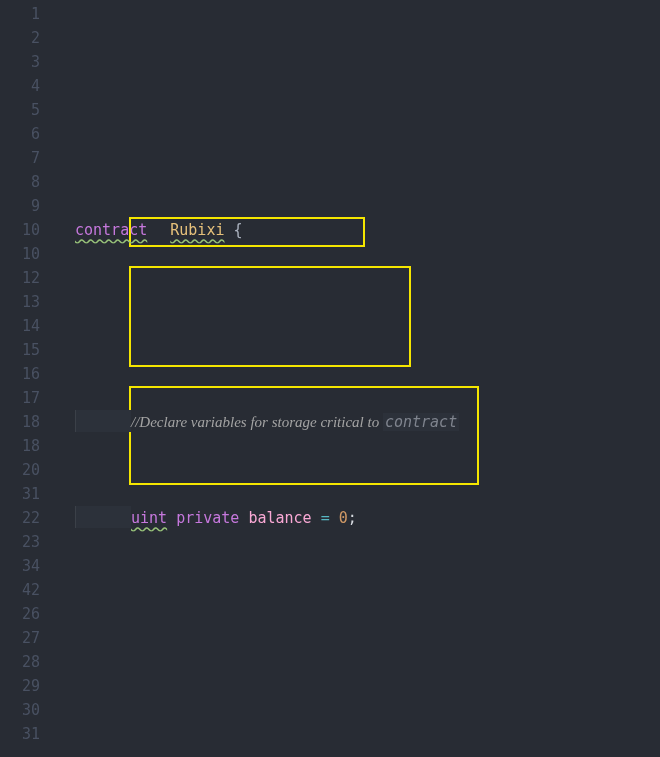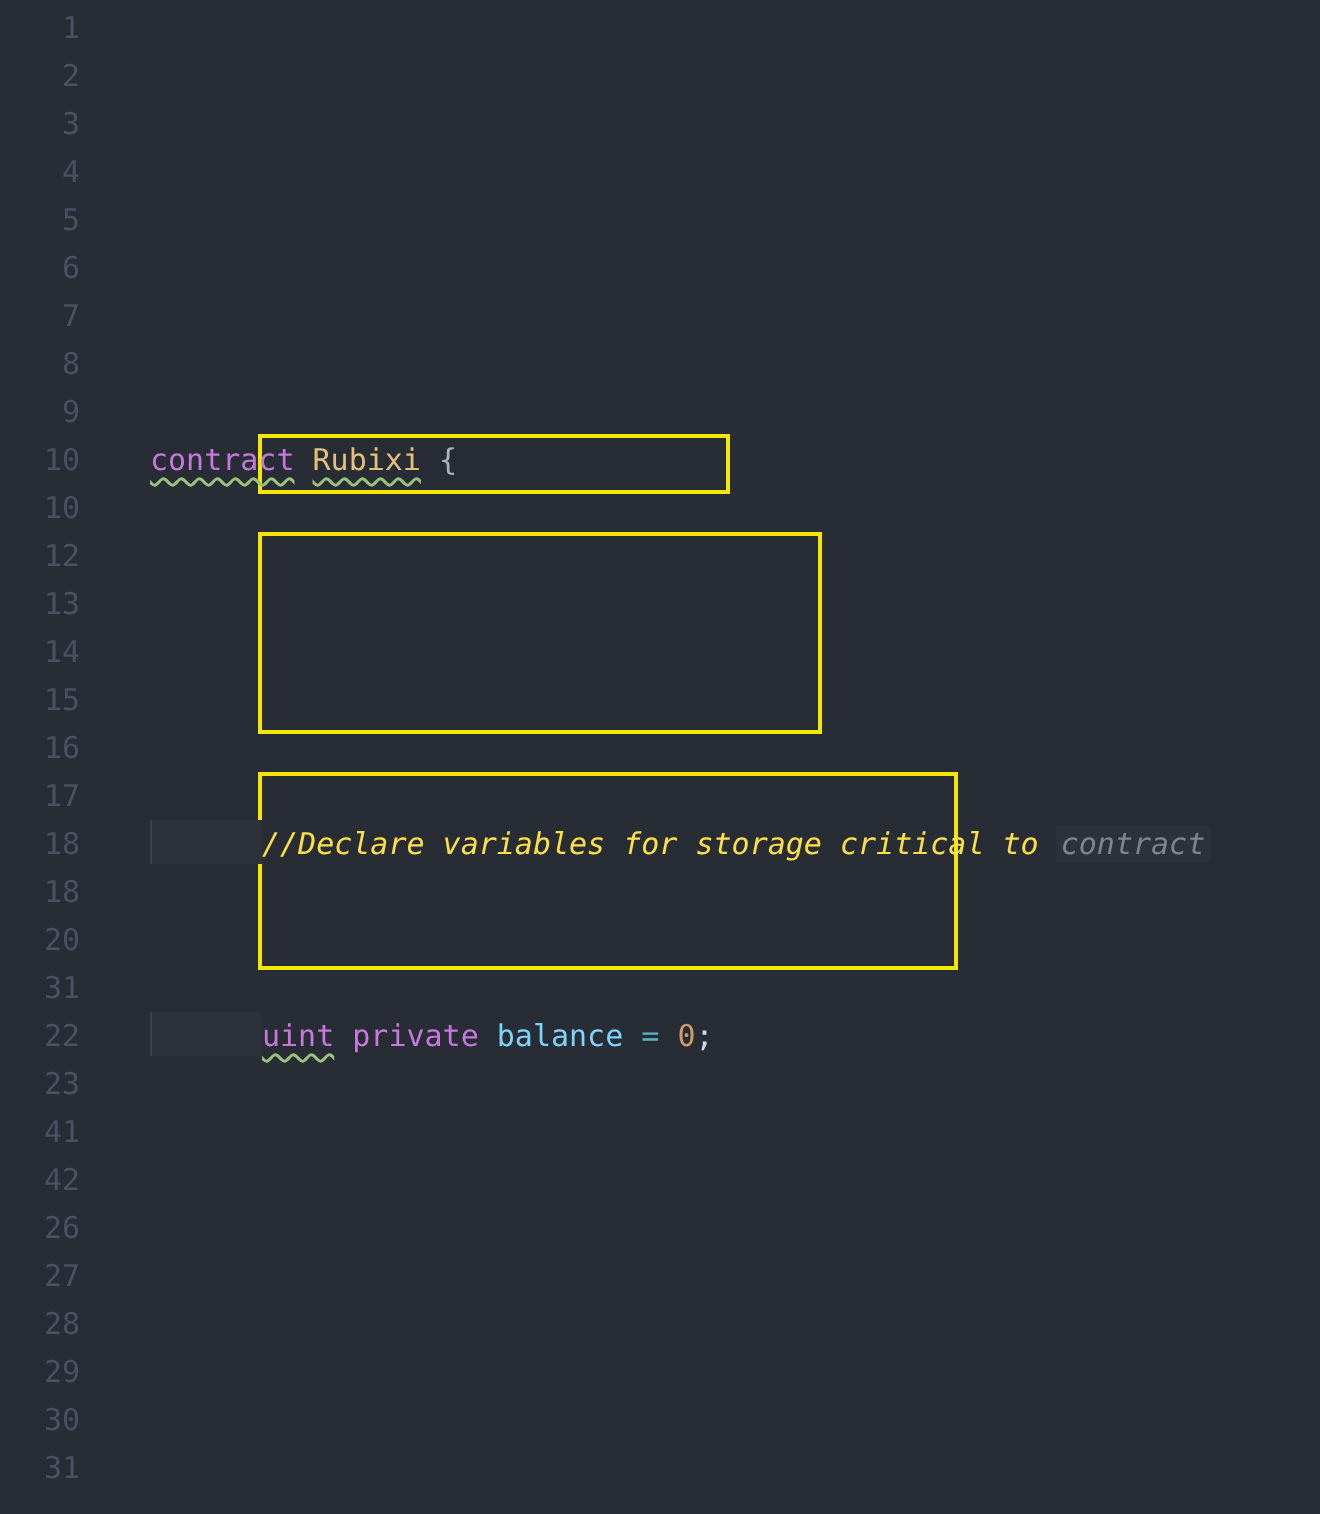--- a/index.html
+++ b/index.html
@@ -35,25 +35,25 @@
     white-space: pre;
     color: #abb2bf;
   }
   .code .row {
     height: 24px;
     padding-left: 30px;
     position: relative;
   }
   
   .kw    { color: #c678dd; }  
-  .name  { color: #e5c07b; }  
-  .var   { color: #7dd3fc; }  
+  .name  { color: #e5c07b; margin-left: 14px; }  
+  .var   { color: #f9a8d4; }  
   .op    { color: #56b6c2; }  
   .num   { color: #d19a66; }  
-  .comm  { color: #fde047; font-style: italic; }
+  .comm  { color: #a3a3a3; font-style: italic; font-family: Liberation Serif, serif; }
   .commhl{ color: #7f848e; font-style: italic; background: #2c313a; padding: 0 2px; }
   .brace { color: #abb2bf; }
   .white { color: #d7dae0; }
   .underline-g { text-decoration: underline wavy #98c379; text-decoration-skip-ink: none; text-underline-offset: 3px; }
 
   .ind {
     display: inline-block;
     width: 55px;
     height: 22px;
     background: #2c313a;
@@ -88,21 +88,21 @@
     <div class="ln">14</div>
     <div class="ln">15</div>
     <div class="ln">16</div>
     <div class="ln">17</div>
     <div class="ln">18</div>
     <div class="ln">18</div>
     <div class="ln">20</div>
     <div class="ln">31</div>
     <div class="ln">22</div>
     <div class="ln">23</div>
-    <div class="ln">41</div>
+    <div class="ln">34</div>
     <div class="ln">42</div>
     <div class="ln">26</div>
     <div class="ln">27</div>
     <div class="ln">28</div>
     <div class="ln">29</div>
     <div class="ln">30</div>
     <div class="ln">31</div>
   </div>
 
   <div class="code">

